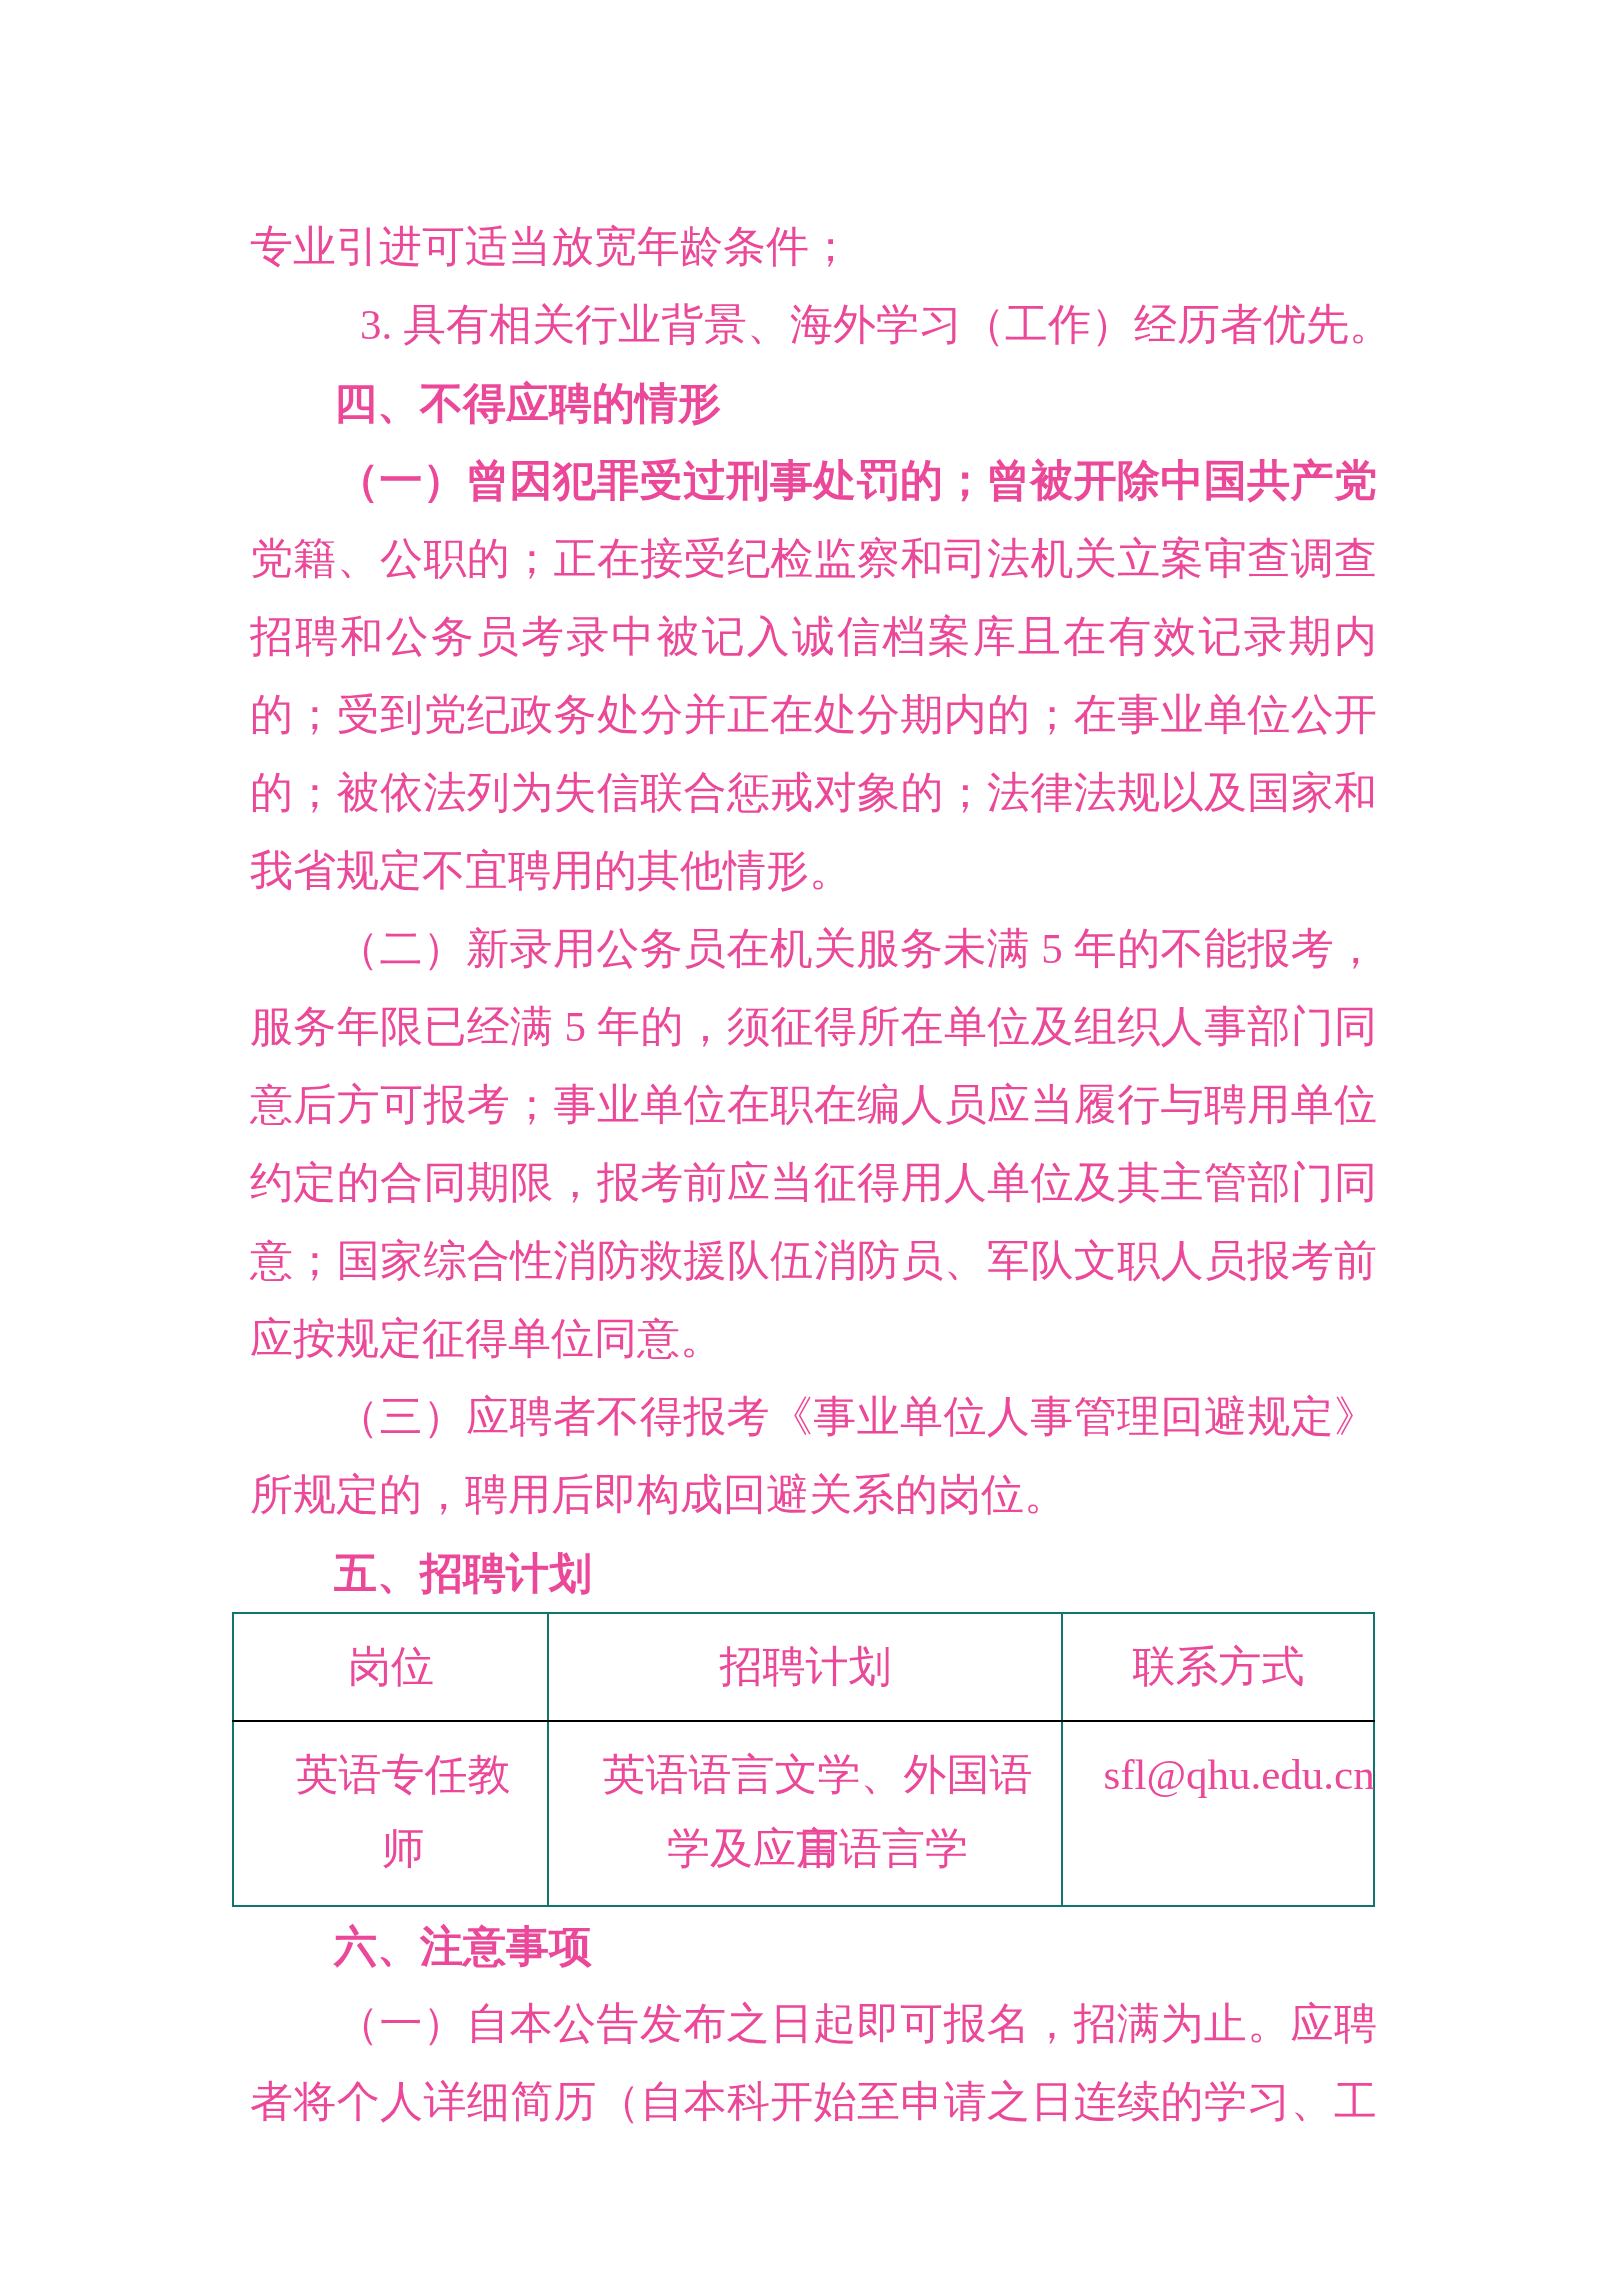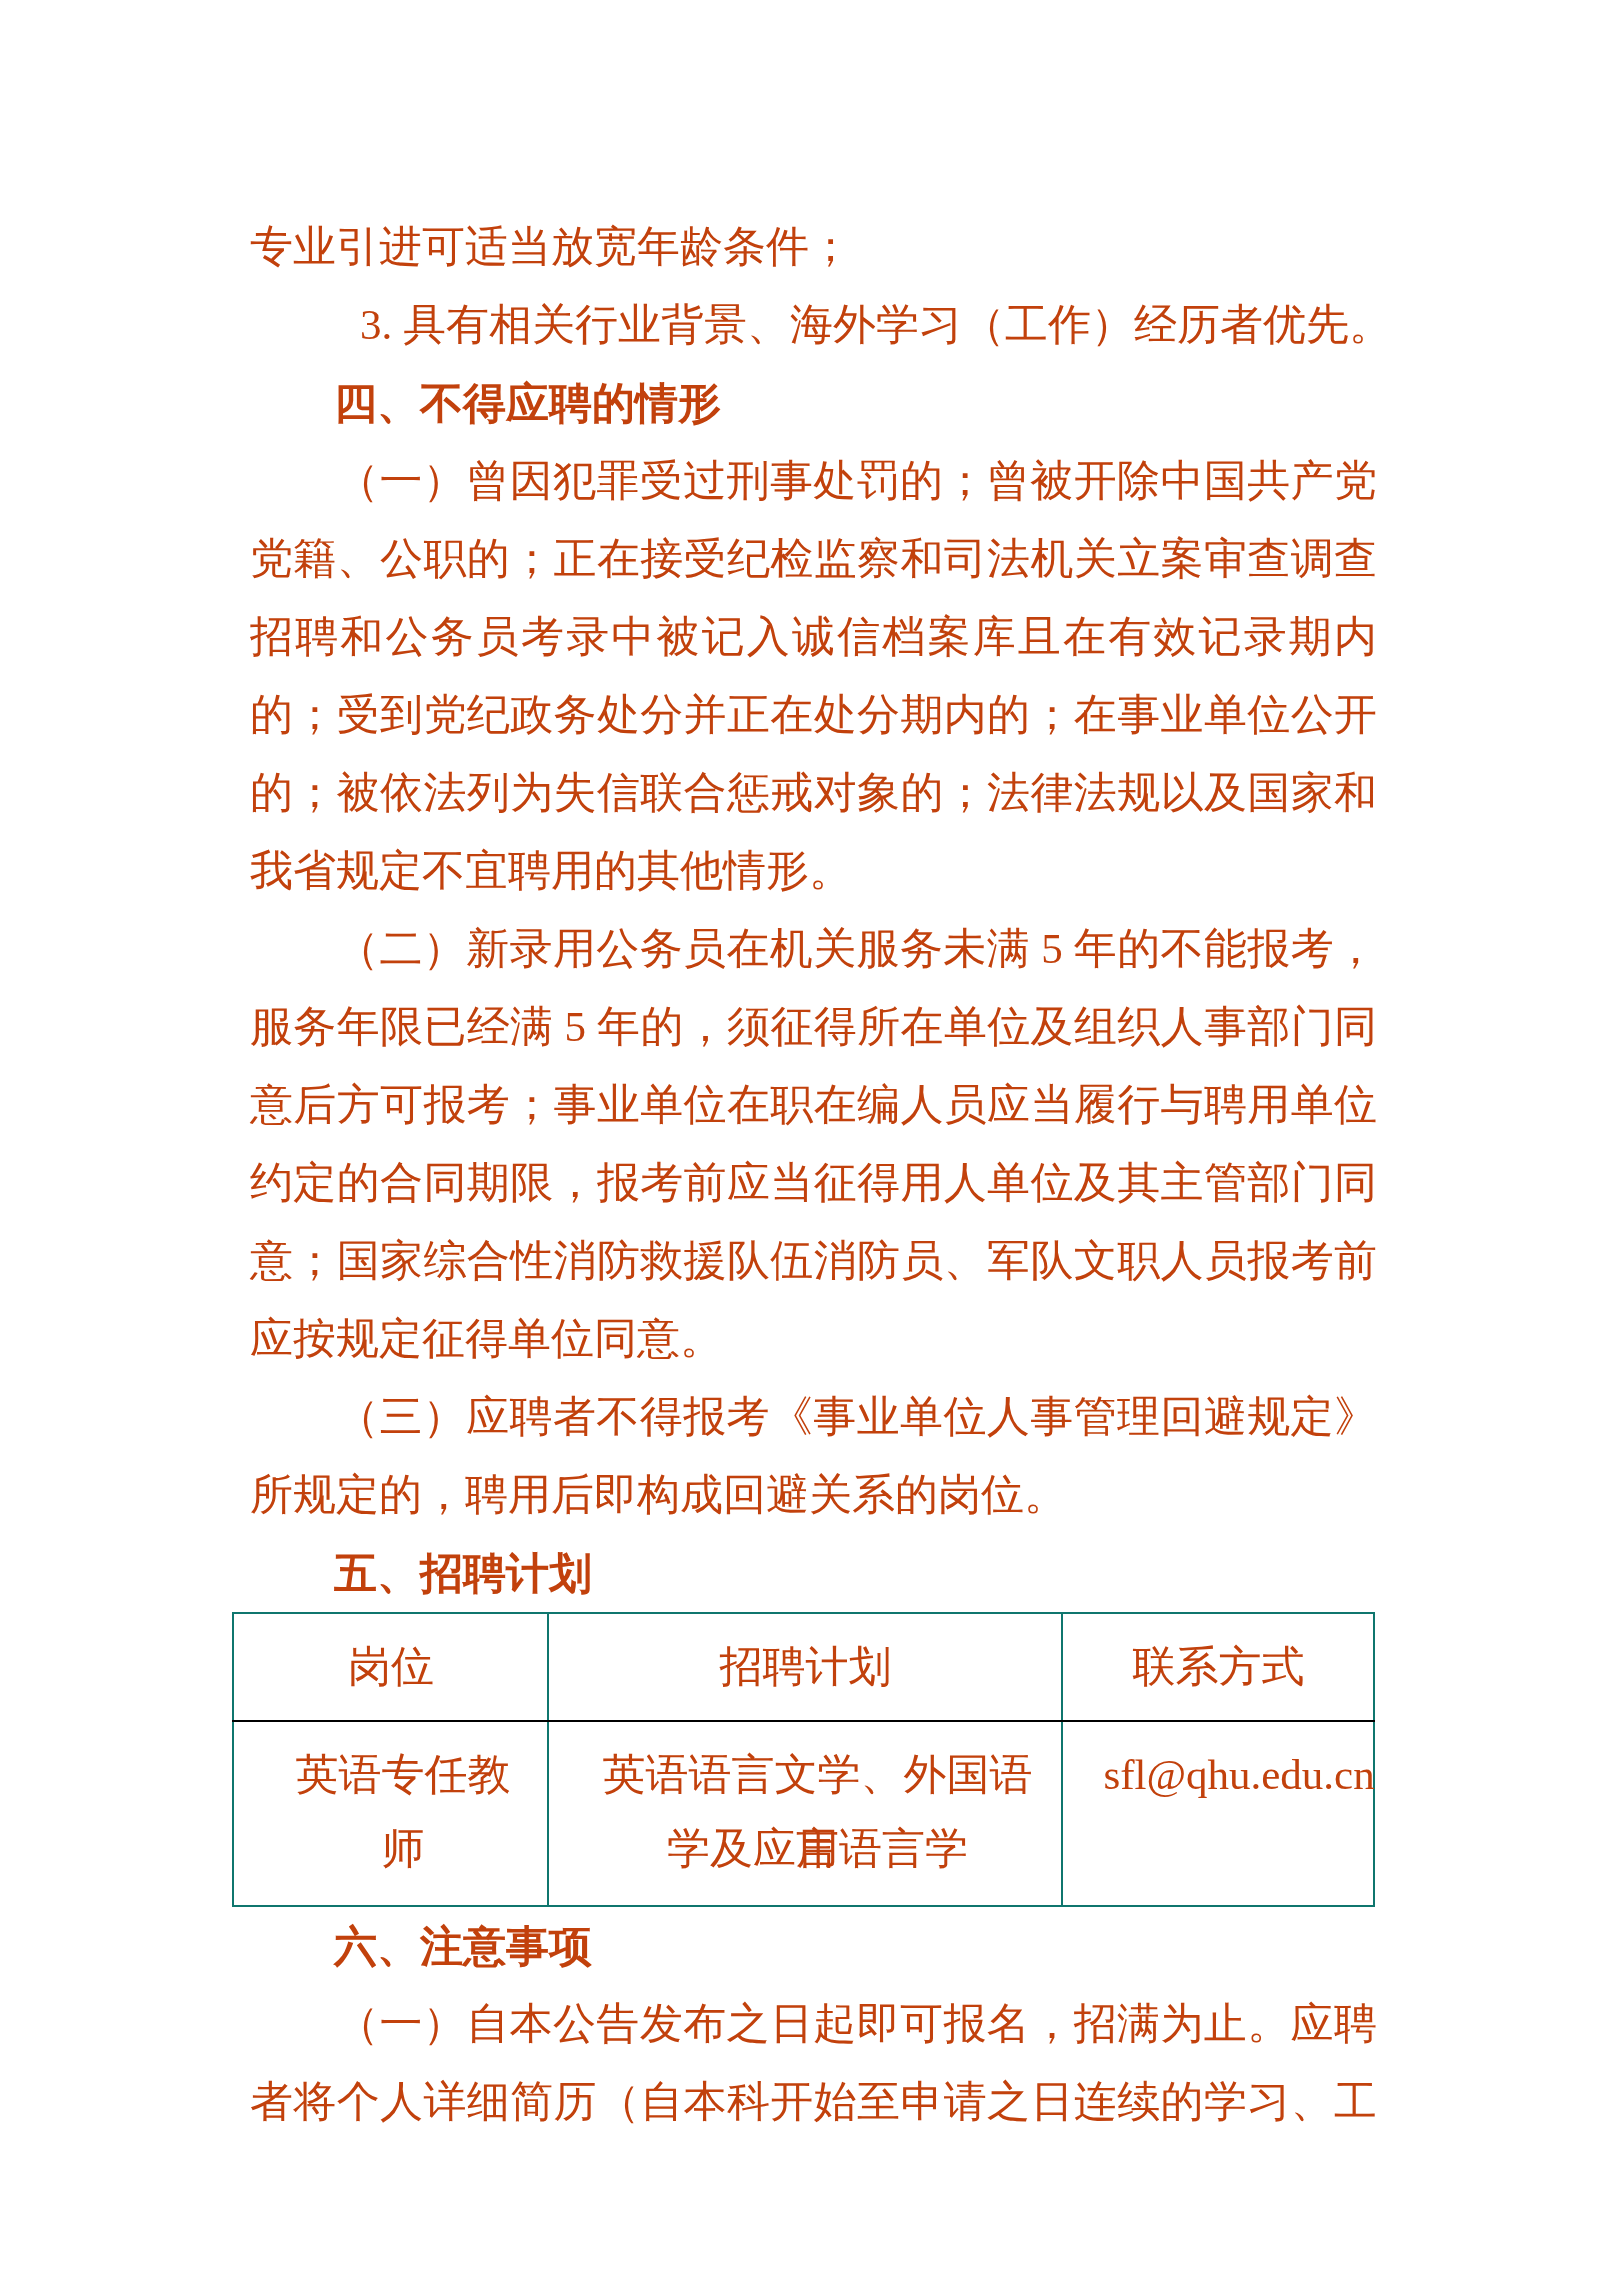--- a/index.html
+++ b/index.html
@@ -5,21 +5,21 @@
   html, body { margin: 0; padding: 0; background: #ffffff; }
   .page {
     position: relative;
     width: 1621px;
     height: 2293px;
     background: #ffffff;
     box-sizing: border-box;
     padding: 208px 244px 0 250px;
     font-family: "Liberation Serif", "DejaVu Serif", serif;
     font-size: 43px;
-    color: #c2410c;
+    color: #ec4899;
     overflow: hidden;
   }
   .line {
     height: 78px;
     line-height: 78px;
     box-sizing: border-box;
   }
   .justify {
     text-align: justify;
     text-align-last: justify;
@@ -60,21 +60,21 @@
     margin-left: 24px;
   }
 </style>
 </head>
 <body>
 
 <div class="page">
     <div class="line nojust">专业引进可适当放宽年龄条件；</div>
     <div class="line nojust" style="padding-left: 110px;">3. 具有相关行业背景、海外学习（工作）经历者优先。</div>
     <div class="line nojust heading" style="padding-left: 84px;">四、不得应聘的情形</div>
-    <div class="line justify" style="padding-left: 86px;">（一）曾因犯罪受过刑事处罚的；曾被开除中国共产党</div>
+    <div class="line justify" style="padding-left: 86px; font-weight: bold;">（一）曾因犯罪受过刑事处罚的；曾被开除中国共产党</div>
     <div class="line justify">党籍、公职的；正在接受纪检监察和司法机关立案审查调查</div>
     <div class="line justify">招聘和公务员考录中被记入诚信档案库且在有效记录期内</div>
     <div class="line justify">的；受到党纪政务处分并正在处分期内的；在事业单位公开</div>
     <div class="line justify">的；被依法列为失信联合惩戒对象的；法律法规以及国家和</div>
     <div class="line nojust">我省规定不宜聘用的其他情形。</div>
     <div class="line justify" style="padding-left: 86px;">（二）新录用公务员在机关服务未满 5 年的不能报考，</div>
     <div class="line justify">服务年限已经满 5 年的，须征得所在单位及组织人事部门同</div>
     <div class="line justify">意后方可报考；事业单位在职在编人员应当履行与聘用单位</div>
     <div class="line justify">约定的合同期限，报考前应当征得用人单位及其主管部门同</div>
     <div class="line justify">意；国家综合性消防救援队伍消防员、军队文职人员报考前</div>

